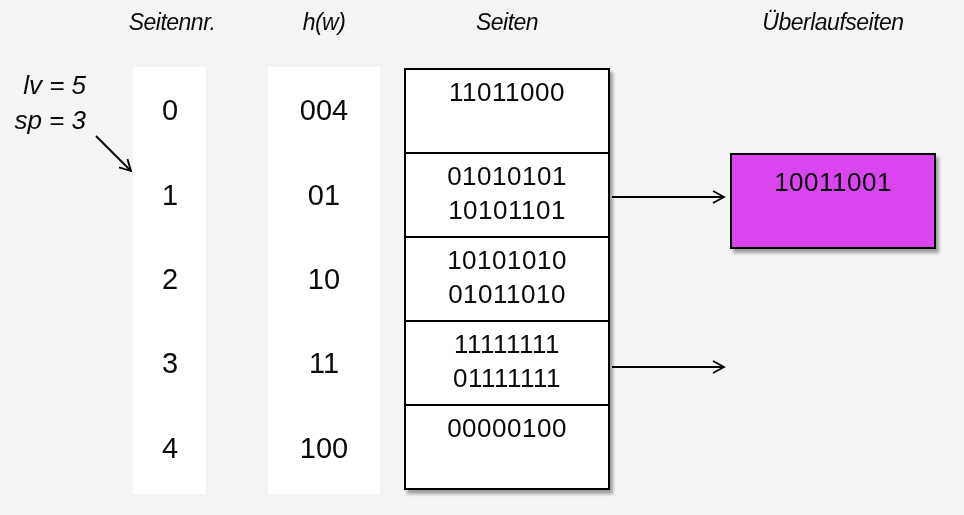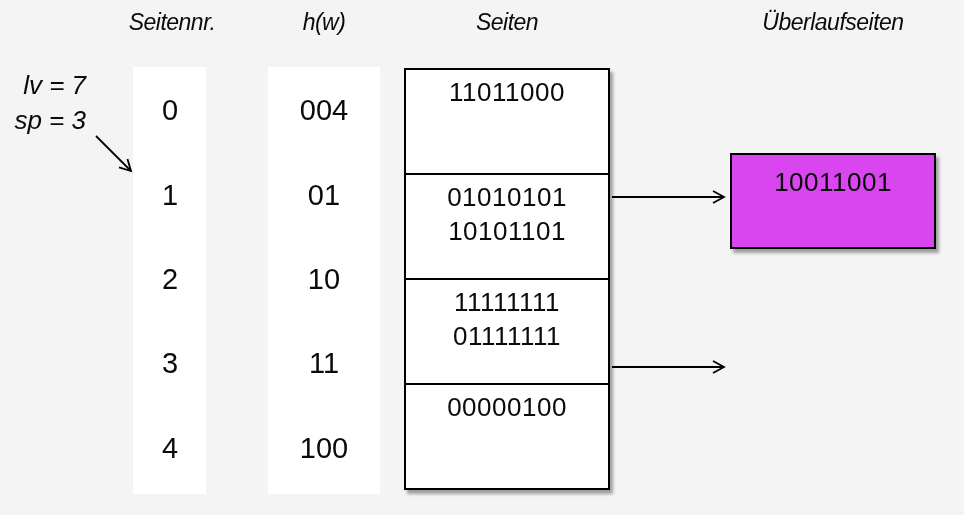--- a/index.html
+++ b/index.html
@@ -91,21 +91,21 @@
 <body>
 
 <div class="canvas">
 
   <div class="hdr" style="left:172px">Seitennr.</div>
   <div class="hdr" style="left:324px">h(w)</div>
   <div class="hdr" style="left:833px">Überlaufseiten</div>
   <div class="hdr" style="left:507px">Seiten</div>
 
   <div class="annot">
-    <div>lv = 7</div>
+    <div>lv = 5</div>
     <div>sp = 3</div>
   </div>
 
   <div class="strip strip1"></div>
   <div class="strip strip2"></div>
 
   <div class="cell" style="left:170px;top:110px">0</div>
   <div class="cell" style="left:170px;top:195px">1</div>
   <div class="cell" style="left:170px;top:279px">2</div>
   <div class="cell" style="left:170px;top:363px">3</div>
@@ -118,20 +118,24 @@
   <div class="cell" style="left:324px;top:448px">100</div>
 
   <div class="pagebox">
     <div class="pagerow">
       <div class="binline">11011000</div>
       <div class="binline"></div>
     </div>
     <div class="pagerow">
       <div class="binline">01010101</div>
       <div class="binline">10101101</div>
+    </div>
+    <div class="pagerow">
+      <div class="binline">10101010</div>
+      <div class="binline">01011010</div>
     </div>
     <div class="pagerow">
       <div class="binline">11111111</div>
       <div class="binline">01111111</div>
     </div>
     <div class="pagerow">
       <div class="binline">00000100</div>
       <div class="binline"></div>
     </div>
   </div>

